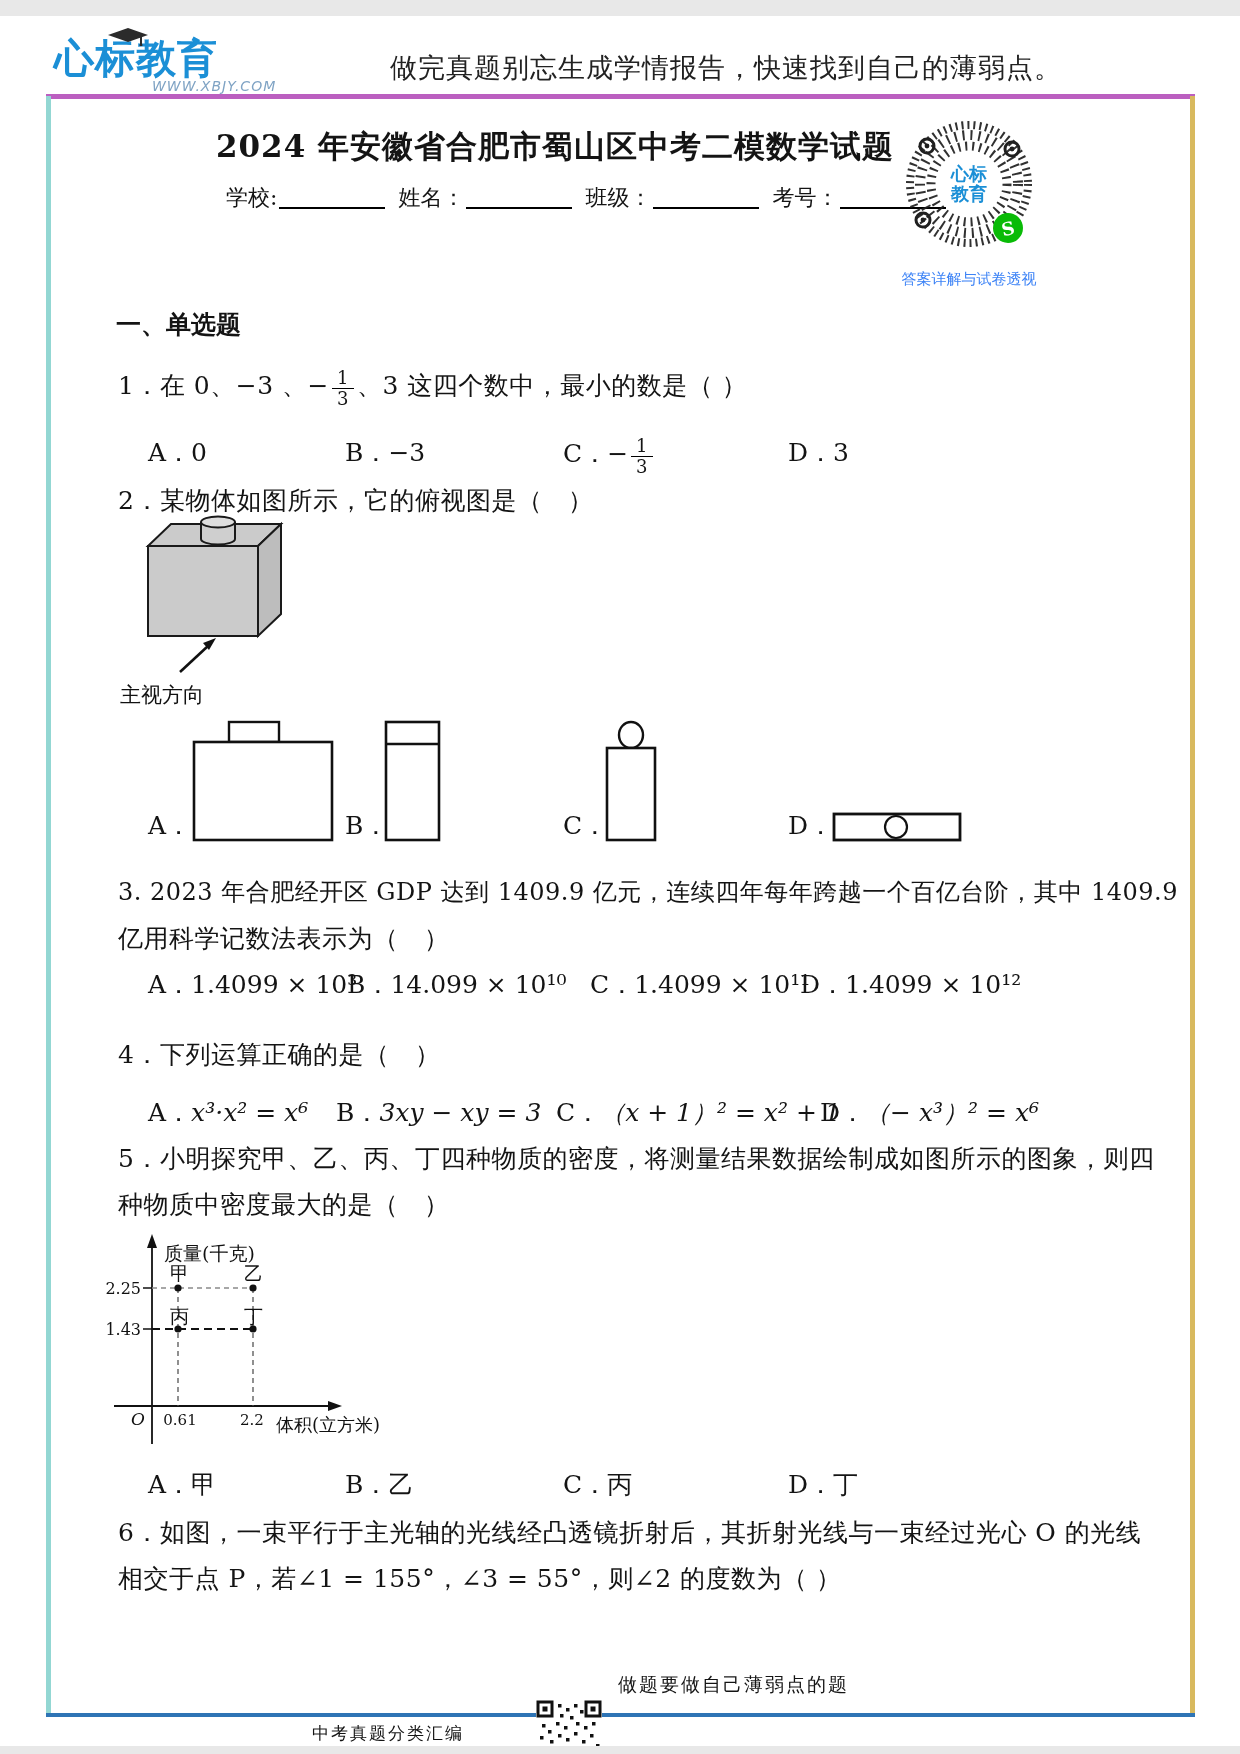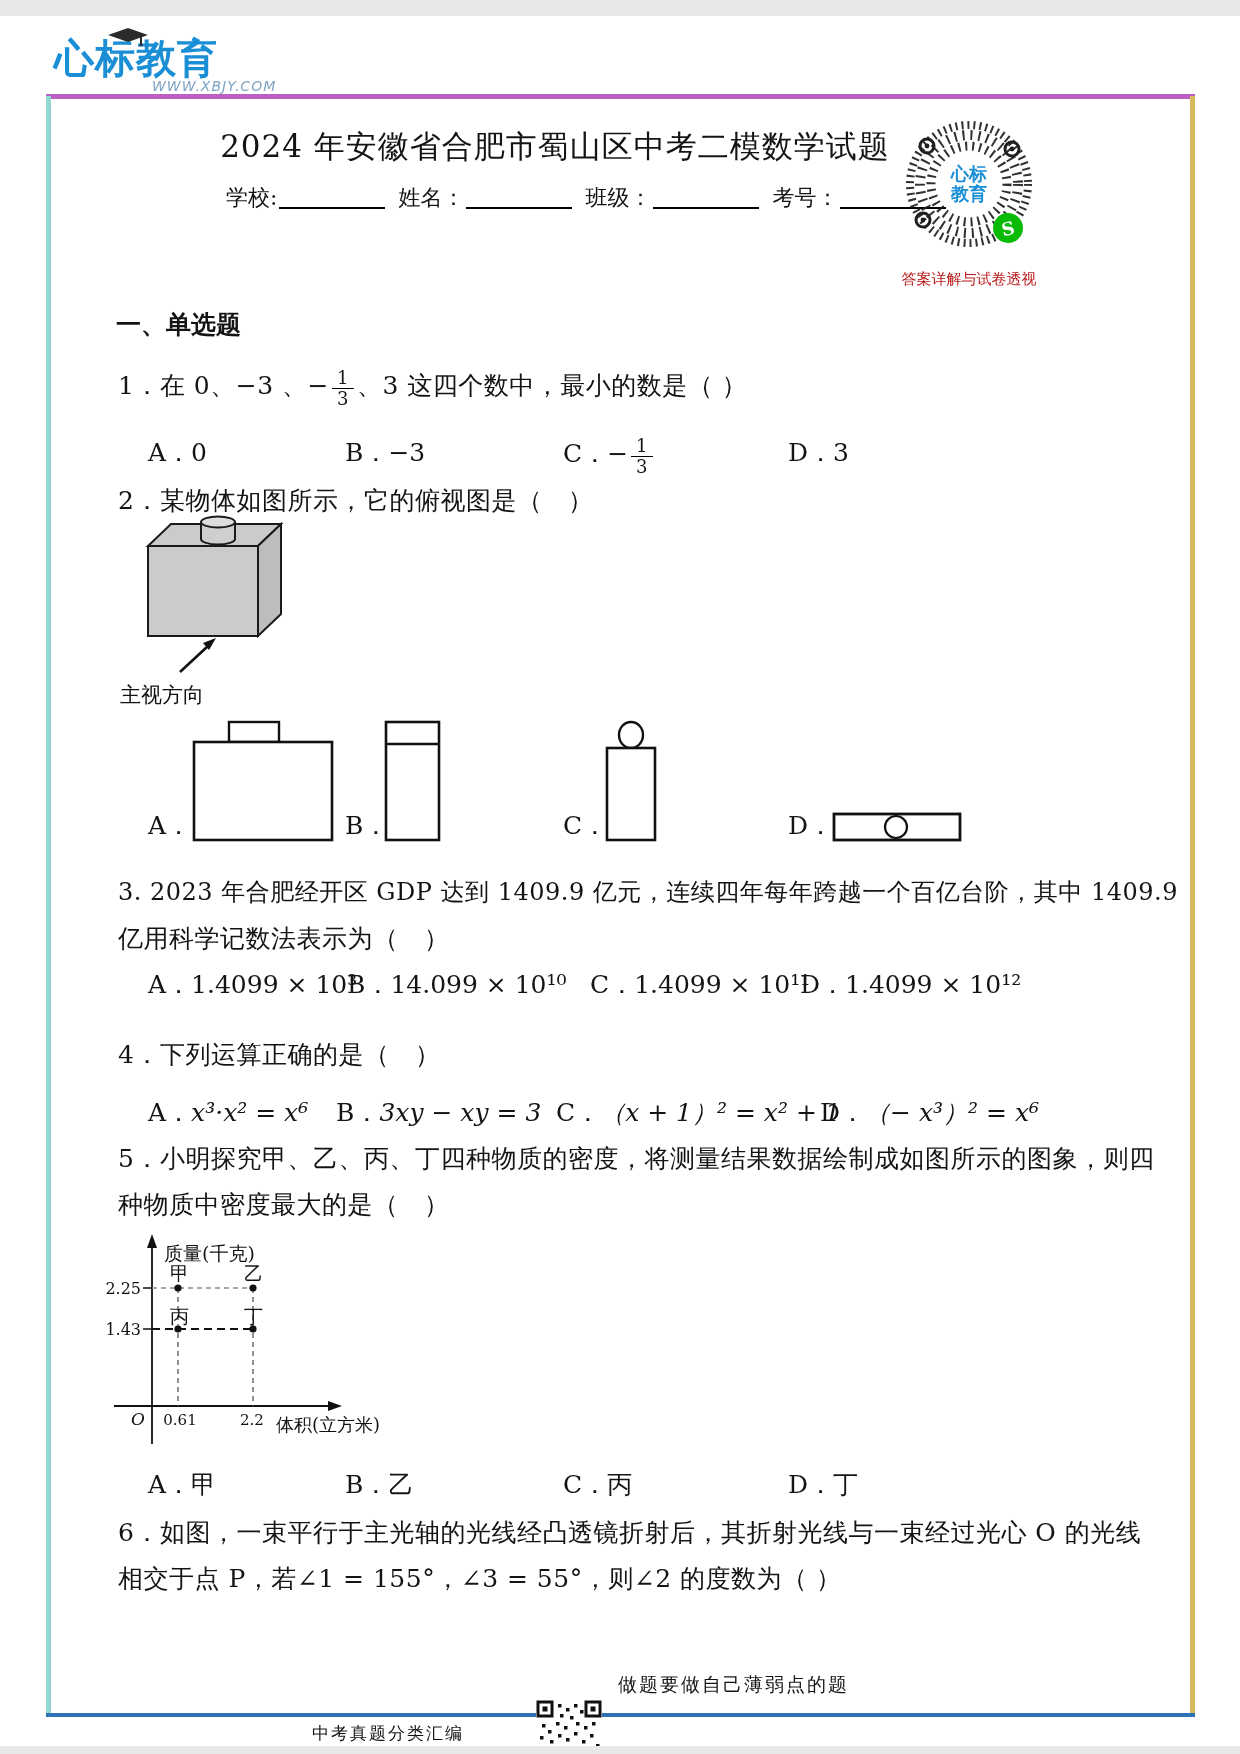--- a/index.html
+++ b/index.html
@@ -13,28 +13,28 @@
   
   .logo{position:absolute;left:54px;top:16px;width:230px;height:58px;}
   .logo-text{font-family:"DejaVu Sans","Liberation Sans",sans-serif;font-weight:bold;
              font-size:40px;color:#1b8fd6;letter-spacing:1px;line-height:52px;}
   .logo-cap{position:absolute;left:54px;top:-4px;}
   .logo-sub{position:absolute;left:98px;top:46px;font-family:"DejaVu Sans","Liberation Sans",sans-serif;
             font-size:14px;color:#7fa3c4;font-style:italic;letter-spacing:1px;}
   .slogan{position:absolute;right:178px;top:34px;font-size:27px;color:#222;letter-spacing:1px;white-space:nowrap;}
   
   .title{position:absolute;left:150px;top:110px;width:810px;text-align:center;
-         font-size:31px;font-weight:normal;letter-spacing:1px;white-space:nowrap;}
+         font-size:31px;font-weight:bold;letter-spacing:1px;white-space:nowrap;}
   .info{position:absolute;left:226px;top:167px;font-size:22px;white-space:nowrap;}
   .blank{display:inline-block;width:106px;border-bottom:2px solid #000;height:24px;
          vertical-align:-4px;margin:0 6px 0 2px;}
   
   .qr-top{position:absolute;left:896px;top:100px;width:146px;height:146px;}
   .qr-top-caption{position:absolute;left:892px;top:254px;width:154px;text-align:center;
-                  font-size:15px;color:#b91c1c;white-space:nowrap;}
+                  font-size:15px;color:#3b82f6;white-space:nowrap;}
   
   .sec-head{position:absolute;left:116px;top:292px;font-family:"DejaVu Sans","Liberation Sans",sans-serif;
             font-size:25px;font-weight:bold;}
   .qline{position:absolute;left:118px;font-size:25px;white-space:nowrap;letter-spacing:0.5px;}
   .optrow{position:absolute;left:0;width:1240px;height:50px;font-size:25px;}
   .opt{position:absolute;top:0;white-space:nowrap;}
   .ital{font-style:italic;}
   .frac{display:inline-block;vertical-align:-0.62em;text-align:center;font-size:0.72em;
         line-height:1.12;margin:0 3px;}
   .fnum{display:block;border-bottom:1.6px solid #000;padding:0 5px;}
@@ -66,20 +66,21 @@
 
   <div class="logo">
     <div class="logo-text">心标教育</div>
     <svg class="logo-cap" width="40" height="18" viewBox="0 0 40 18">
       <polygon points="20,0 40,7 20,14 0,7" fill="#2b2b2b"></polygon>
       <line x1="33" y1="9" x2="33" y2="16" stroke="#2b2b2b" stroke-width="2"></line>
       <circle cx="33" cy="17" r="1.5" fill="#2b2b2b"></circle>
     </svg>
     <div class="logo-sub">WWW.XBJY.COM</div>
   </div>
+  <div class="slogan">做完真题别忘生成学情报告，快速找到自己的薄弱点。</div>
 
   <div class="title">2024 年安徽省合肥市蜀山区中考二模数学试题</div>
   <div class="info">
     <span>学校:</span><span class="blank"></span>
     <span>姓名：</span><span class="blank"></span>
     <span>班级：</span><span class="blank"></span>
     <span>考号：</span><span class="blank"></span>
   </div>
 
   <svg class="qr-top" viewBox="0 0 146 146">

